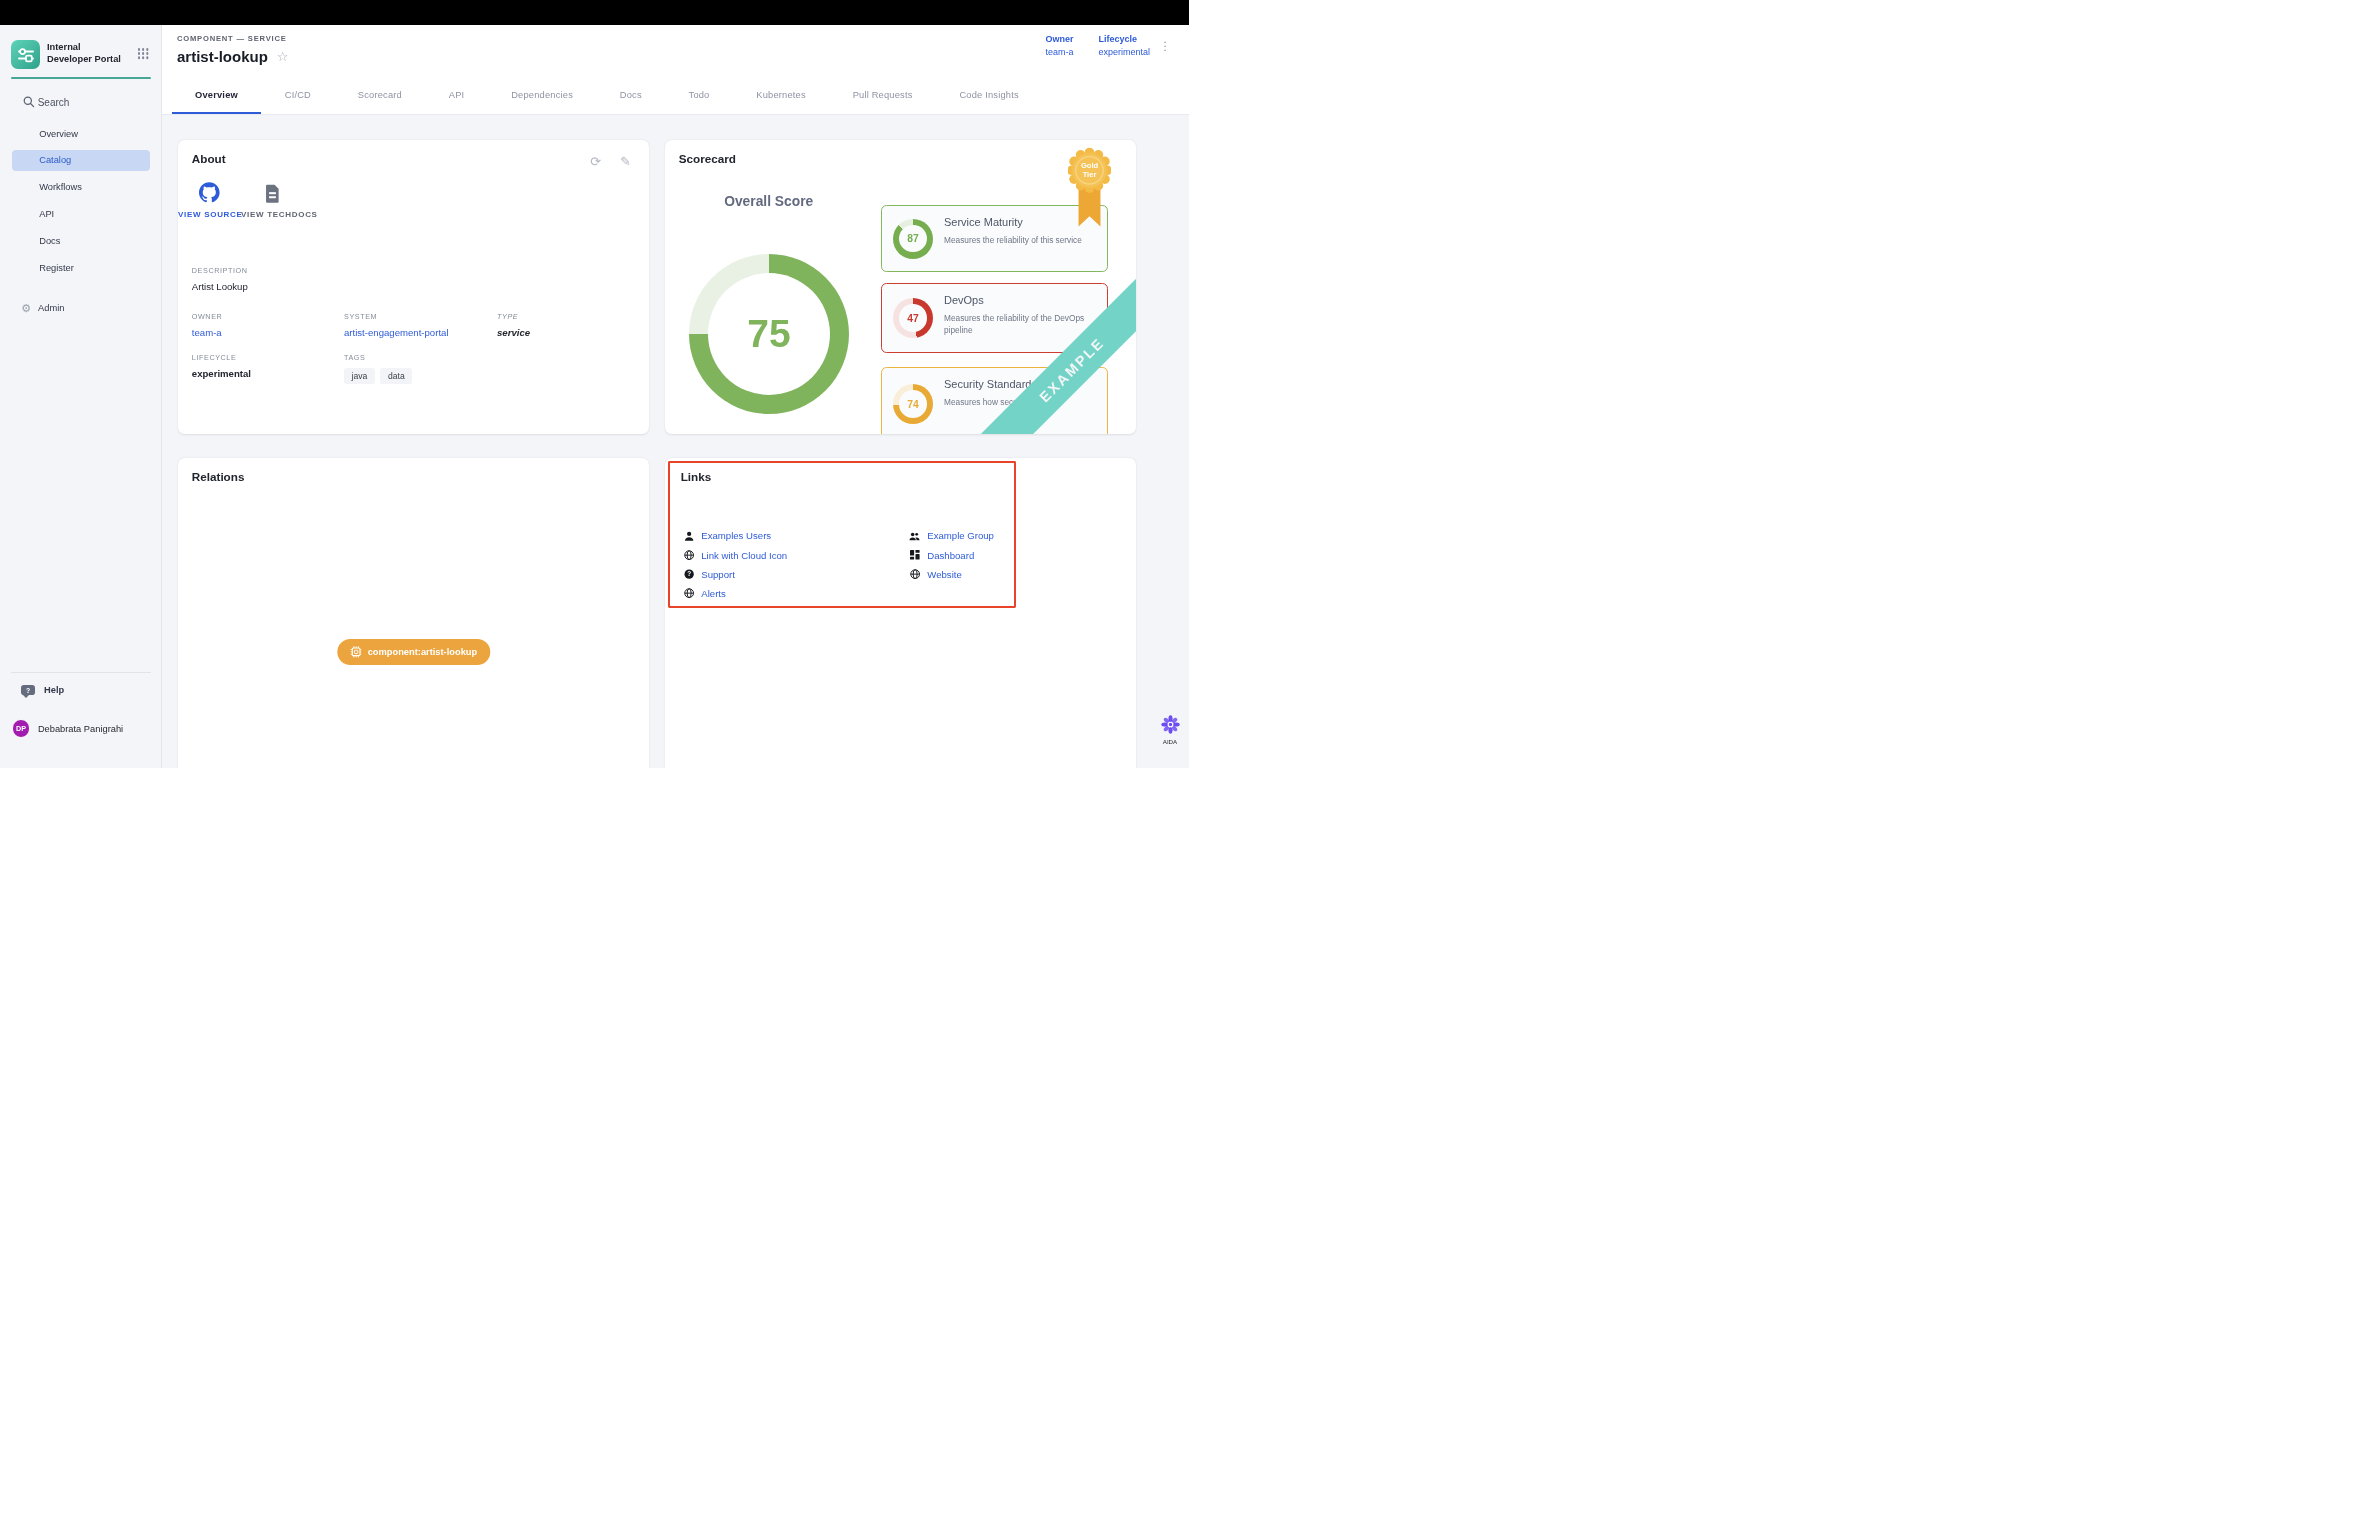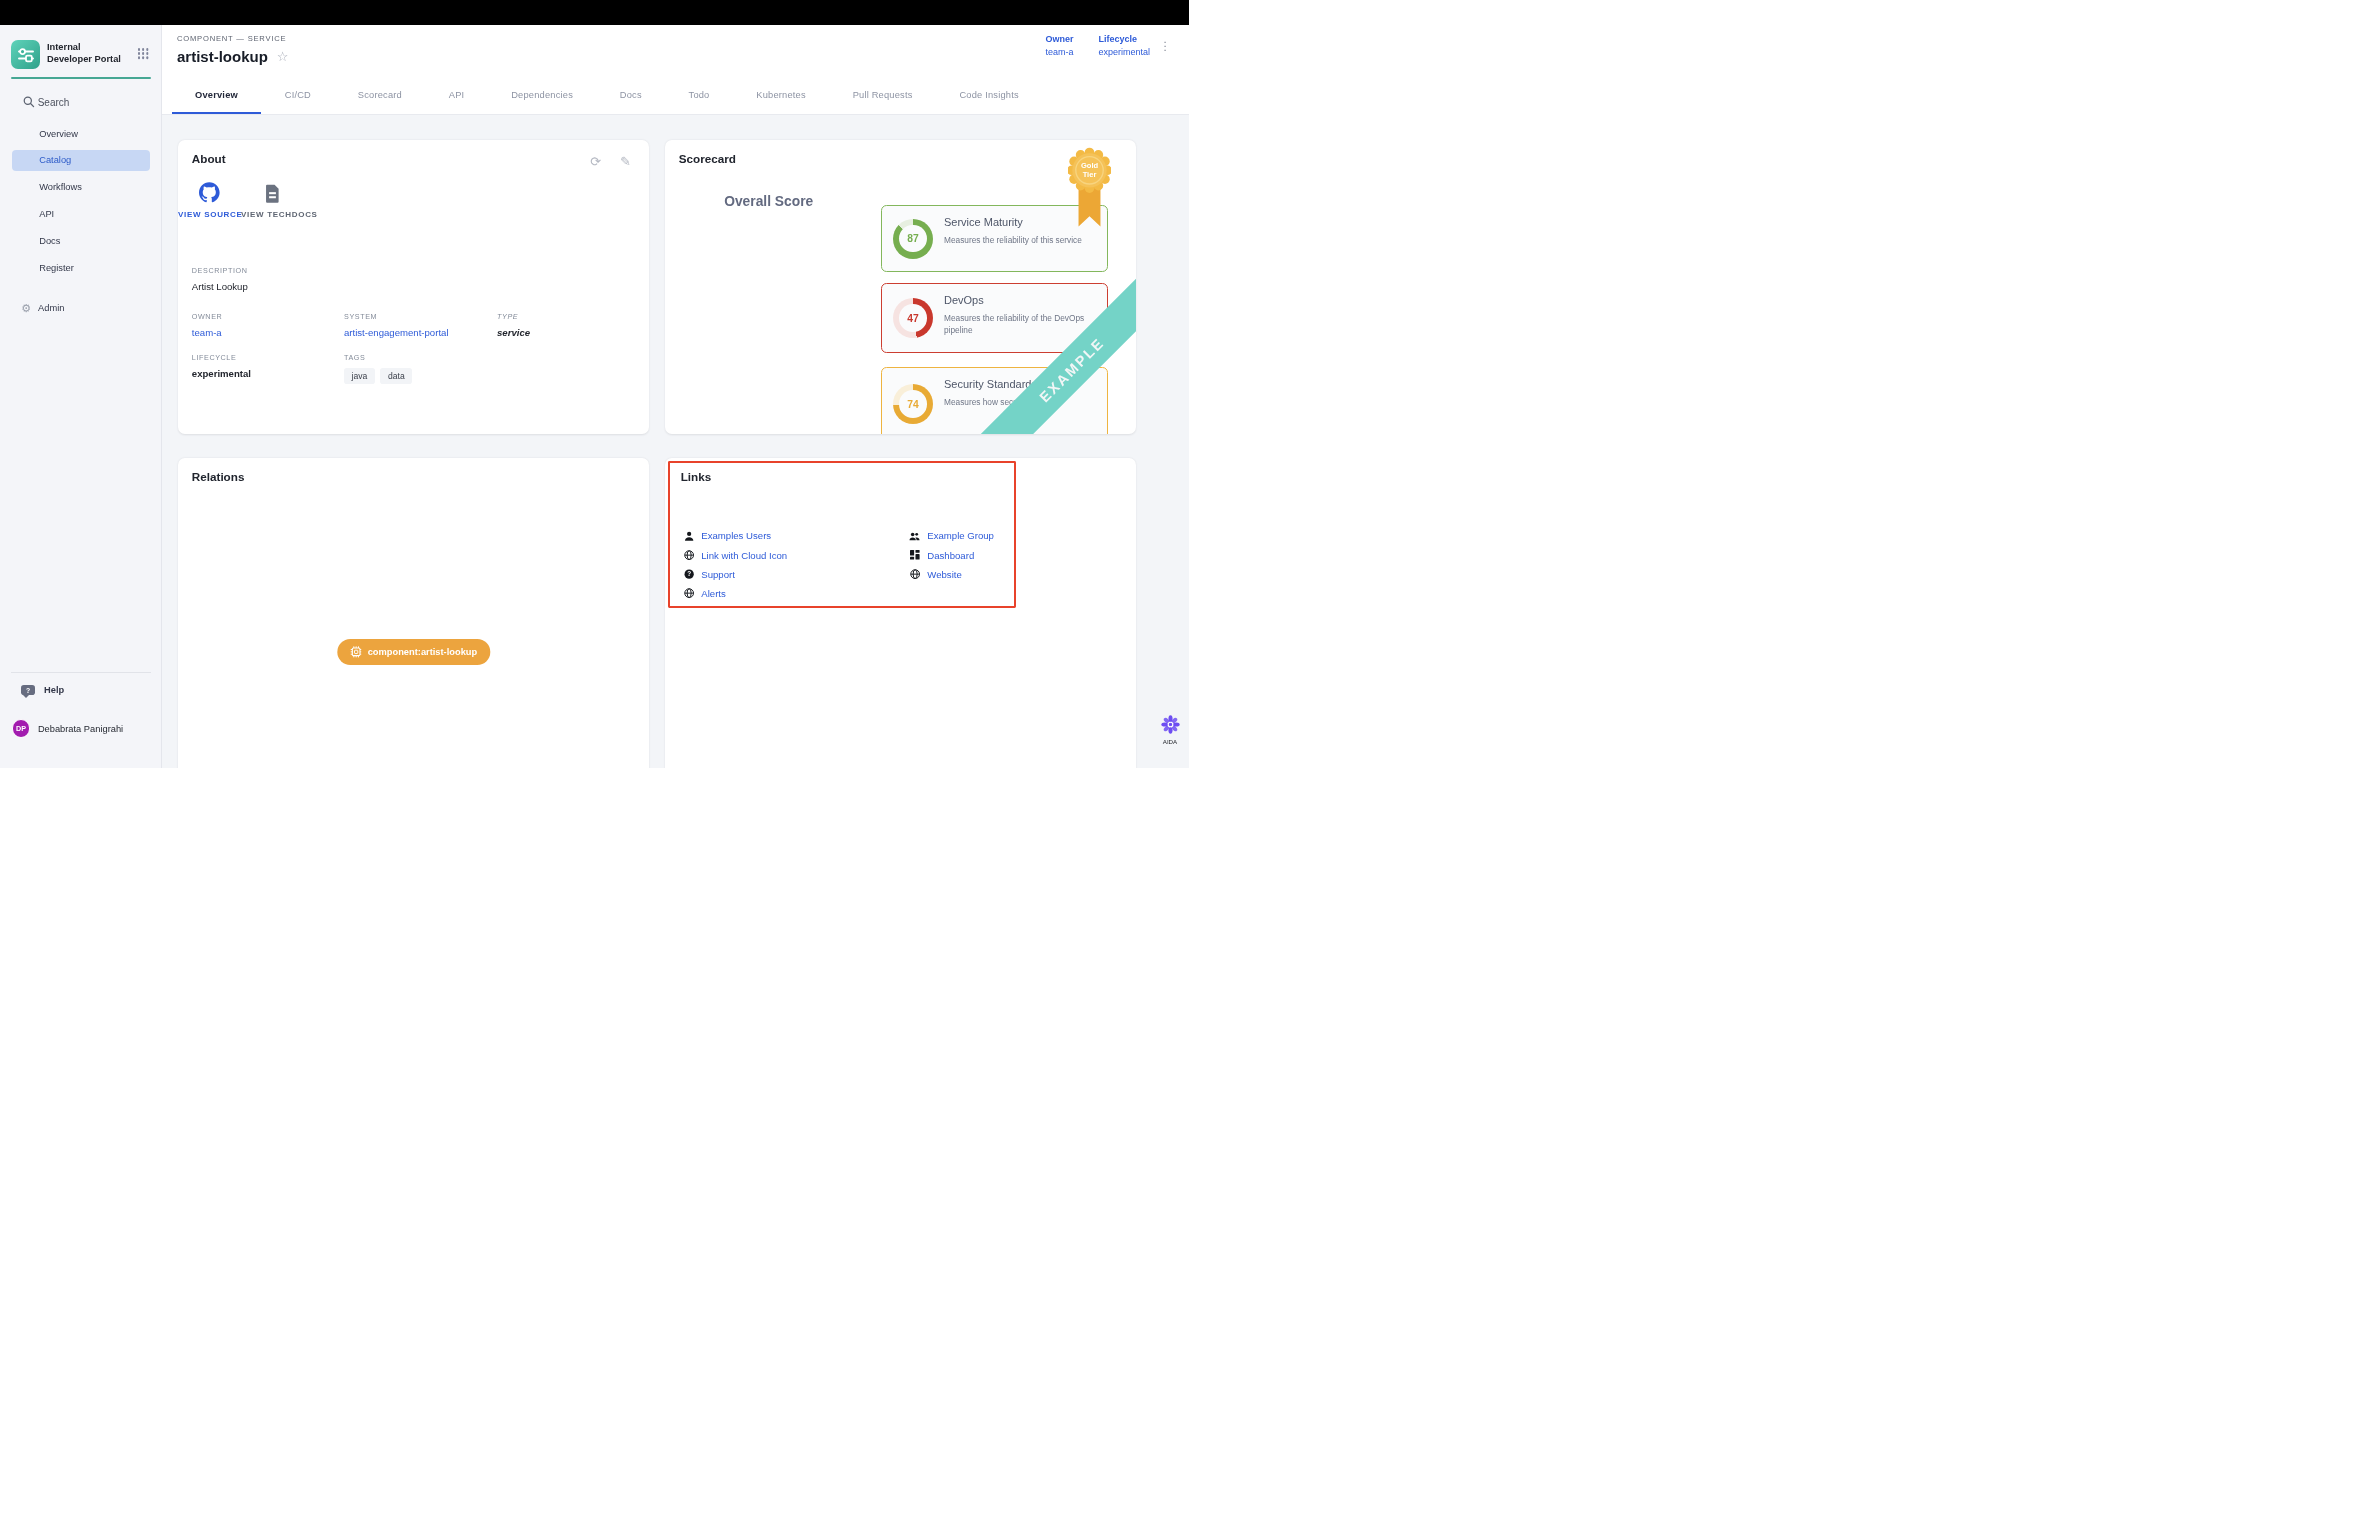--- a/index.html
+++ b/index.html
@@ -40,21 +40,21 @@
   .help-bubble::after { content:""; position:absolute; left:2.1px; bottom:-2.8px; width:0; height:0;
     border-left:3.4px solid transparent; border-right:3.4px solid transparent; border-top:3.4px solid #666c80; }
   .sb-help span.lbl { margin-left:9px; font-size:9.3px; color:#33384a;font-weight:bold; }
   .sb-user { position:absolute; left:0; top:692px; width:162px; height:23.4px; display:flex; align-items:center; cursor:pointer; }
   .avatar { margin-left:11.7px; width:18.6px; height:18.6px; border-radius:50%; background:#a21caf; border:1.4px solid #fff;
     display:flex; align-items:center; justify-content:center; color:#fff; font-size:7.2px; font-weight:bold; }
   .sb-user span.uname { margin-left:7.6px; font-size:9.3px; color:#1f232c; }
 
   
   .page-header { position:absolute; left:162px; top:25px; width:1027px; height:52px; background:#fff; }
-  .breadcrumb { position:absolute; left:15px; top:9px; font-size:7.6px; letter-spacing:0.8px; color:#5d6370; font-weight:400; }
+  .breadcrumb { position:absolute; left:15px; top:9px; font-size:7.6px; letter-spacing:0.8px; color:#5d6370; font-weight:700; }
   .entity-title-row { position:absolute; left:15px; top:23px; display:flex; align-items:center; gap:9px; }
   .entity-title { font-size:15px; font-weight:bold; color:#181d27; }
   .star { font-size:13px; color:#a9aeb9; cursor:pointer; line-height:1; }
   .hdr-right { position:absolute; right:39px; top:9px; display:flex; gap:25px; }
   .hdr-kv { display:flex; flex-direction:column; gap:3.4px; }
   .hdr-kv .k { font-size:9px; font-weight:bold; color:#2e5bd8; }
   .hdr-kv .v { font-size:9px; color:#2e5bd8; cursor:pointer; }
   .kebab { position:absolute; right:18px; top:13.8px; font-size:11.7px; color:#8c919d; cursor:pointer; }
 
   
@@ -303,20 +303,23 @@
             <circle cx="8.5" cy="21" r="7"></circle>
             <circle cx="18" cy="11.5" r="7"></circle>
         </g>
         <circle cx="31" cy="34" r="25" fill="#f5c258"></circle>
         <circle cx="31" cy="34" r="20" fill="none" stroke="#f8d47e" stroke-width="2"></circle>
         <text x="31" y="31" text-anchor="middle" font-size="11" font-weight="bold" fill="#fff" font-family="Liberation Sans, sans-serif">Gold</text>
         <text x="31" y="44" text-anchor="middle" font-size="11" font-weight="bold" fill="#fff" font-family="Liberation Sans, sans-serif">Tier</text>
       </svg>
 
       <div class="overall-label">Overall Score</div>
+      <div class="ring gauge" style="--p: 75; --c: #7fb35c;">
+        <span class="num">75</span>
+      </div>
 
       <div class="metric metric-green">
         <div class="ring" style="--p: 87; --c: #76ae4f;">
           <span class="num">87</span>
         </div>
         <div class="m-title">Service Maturity</div>
         <div class="m-desc">Measures the reliability of this service</div>
       </div>
 
       <div class="metric metric-red">

